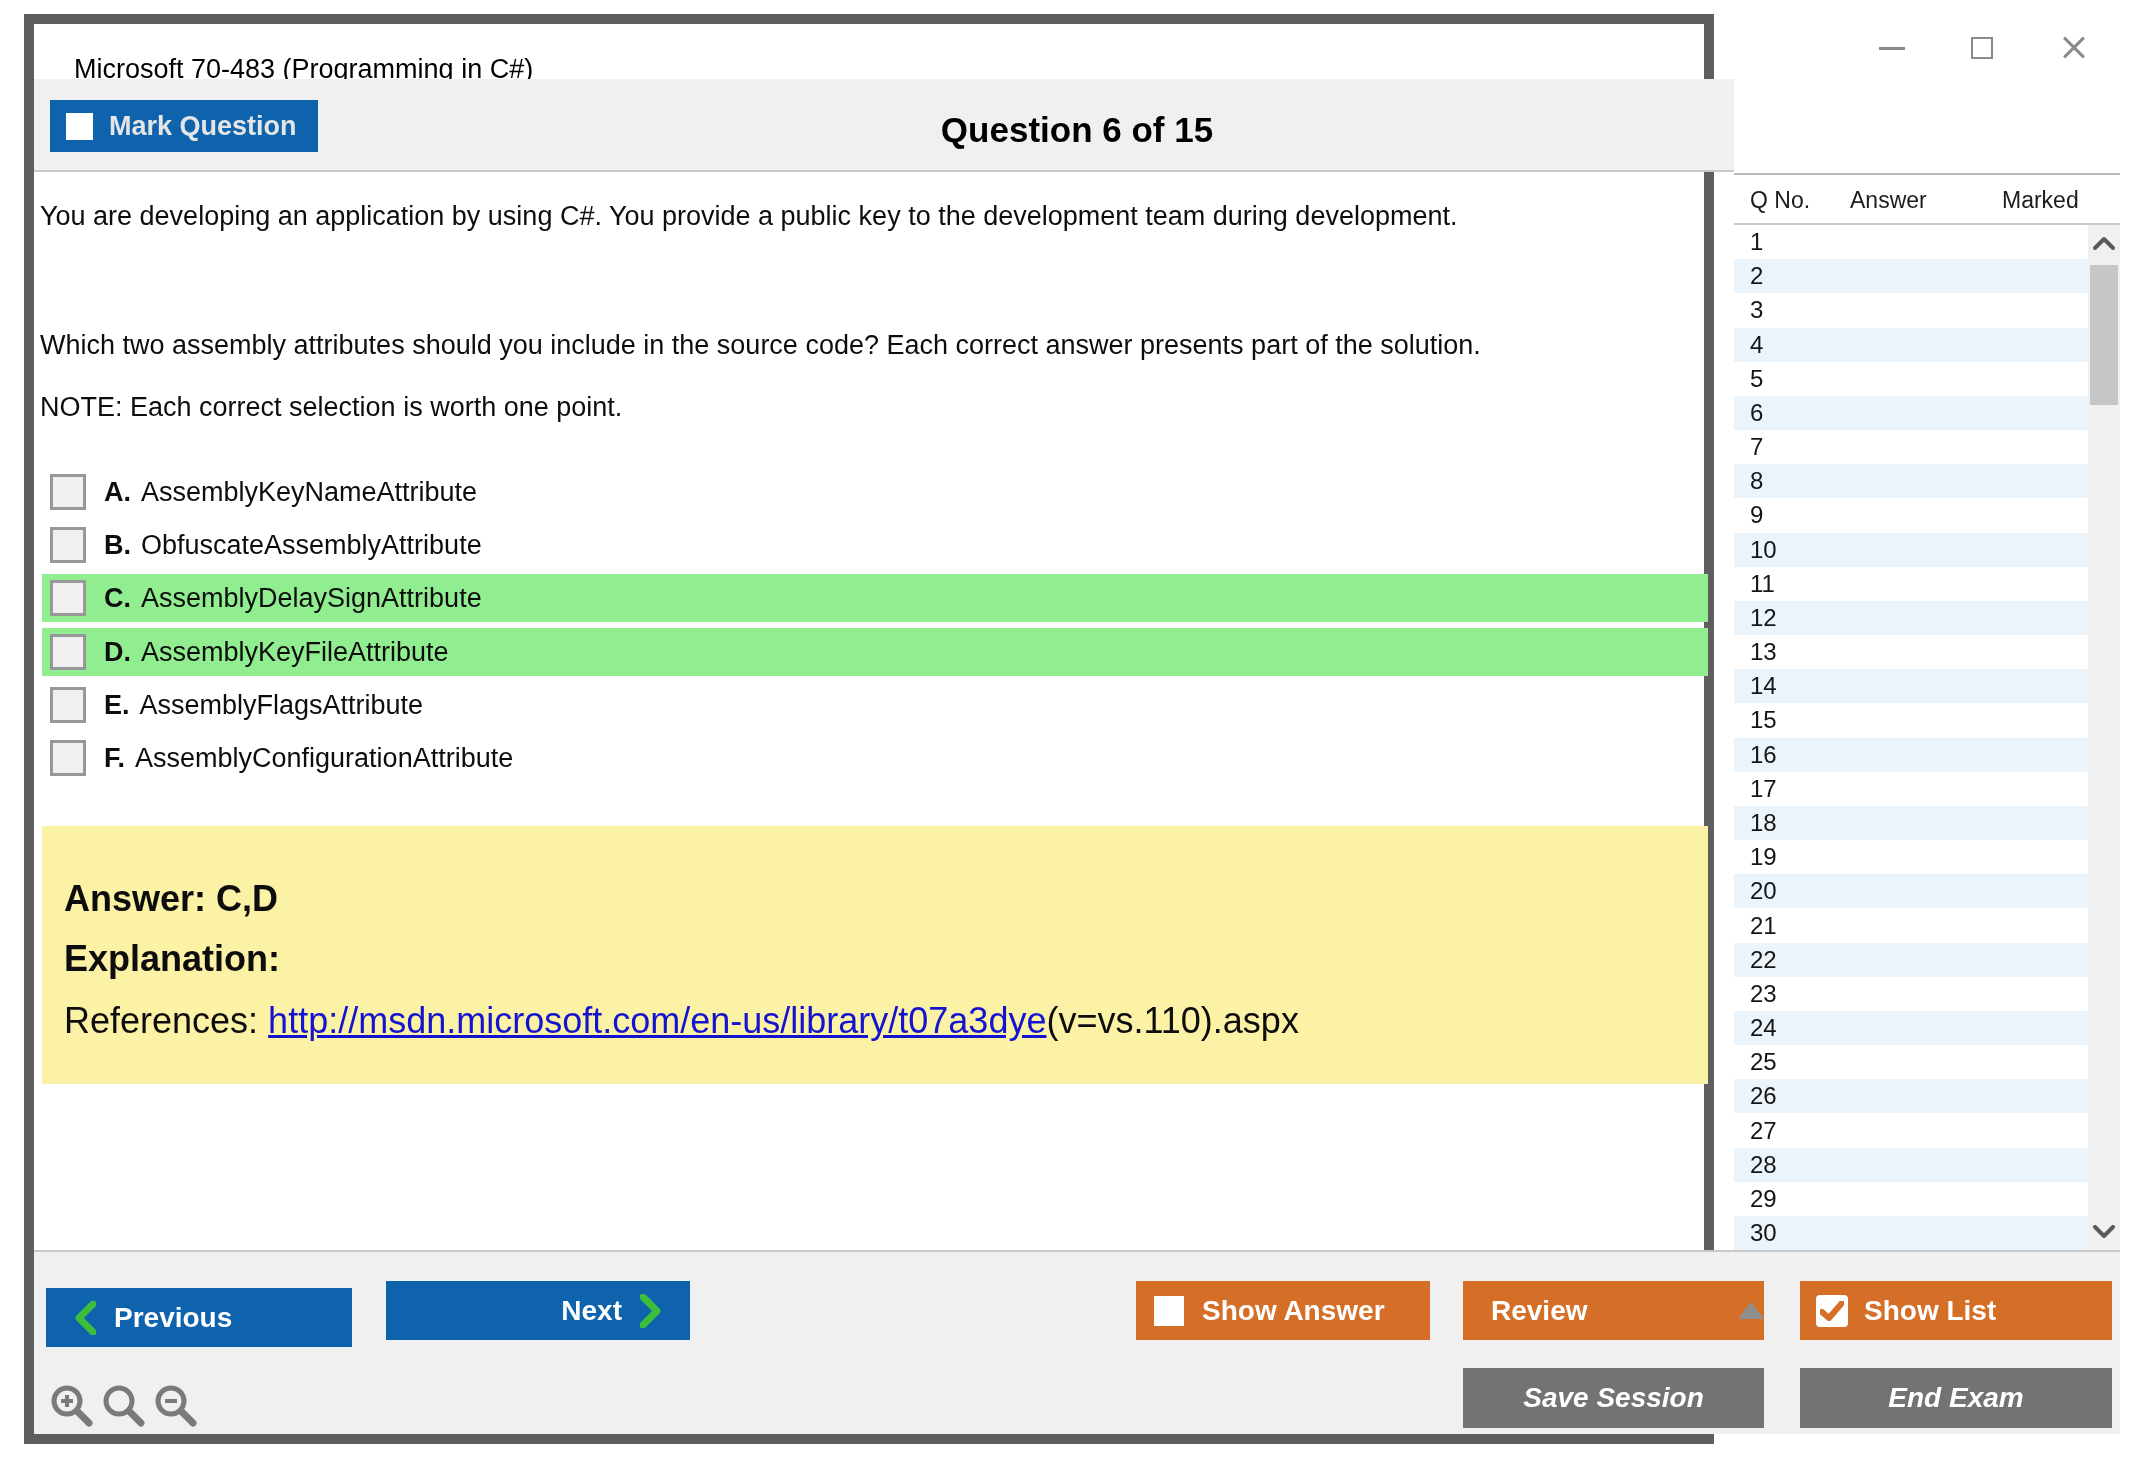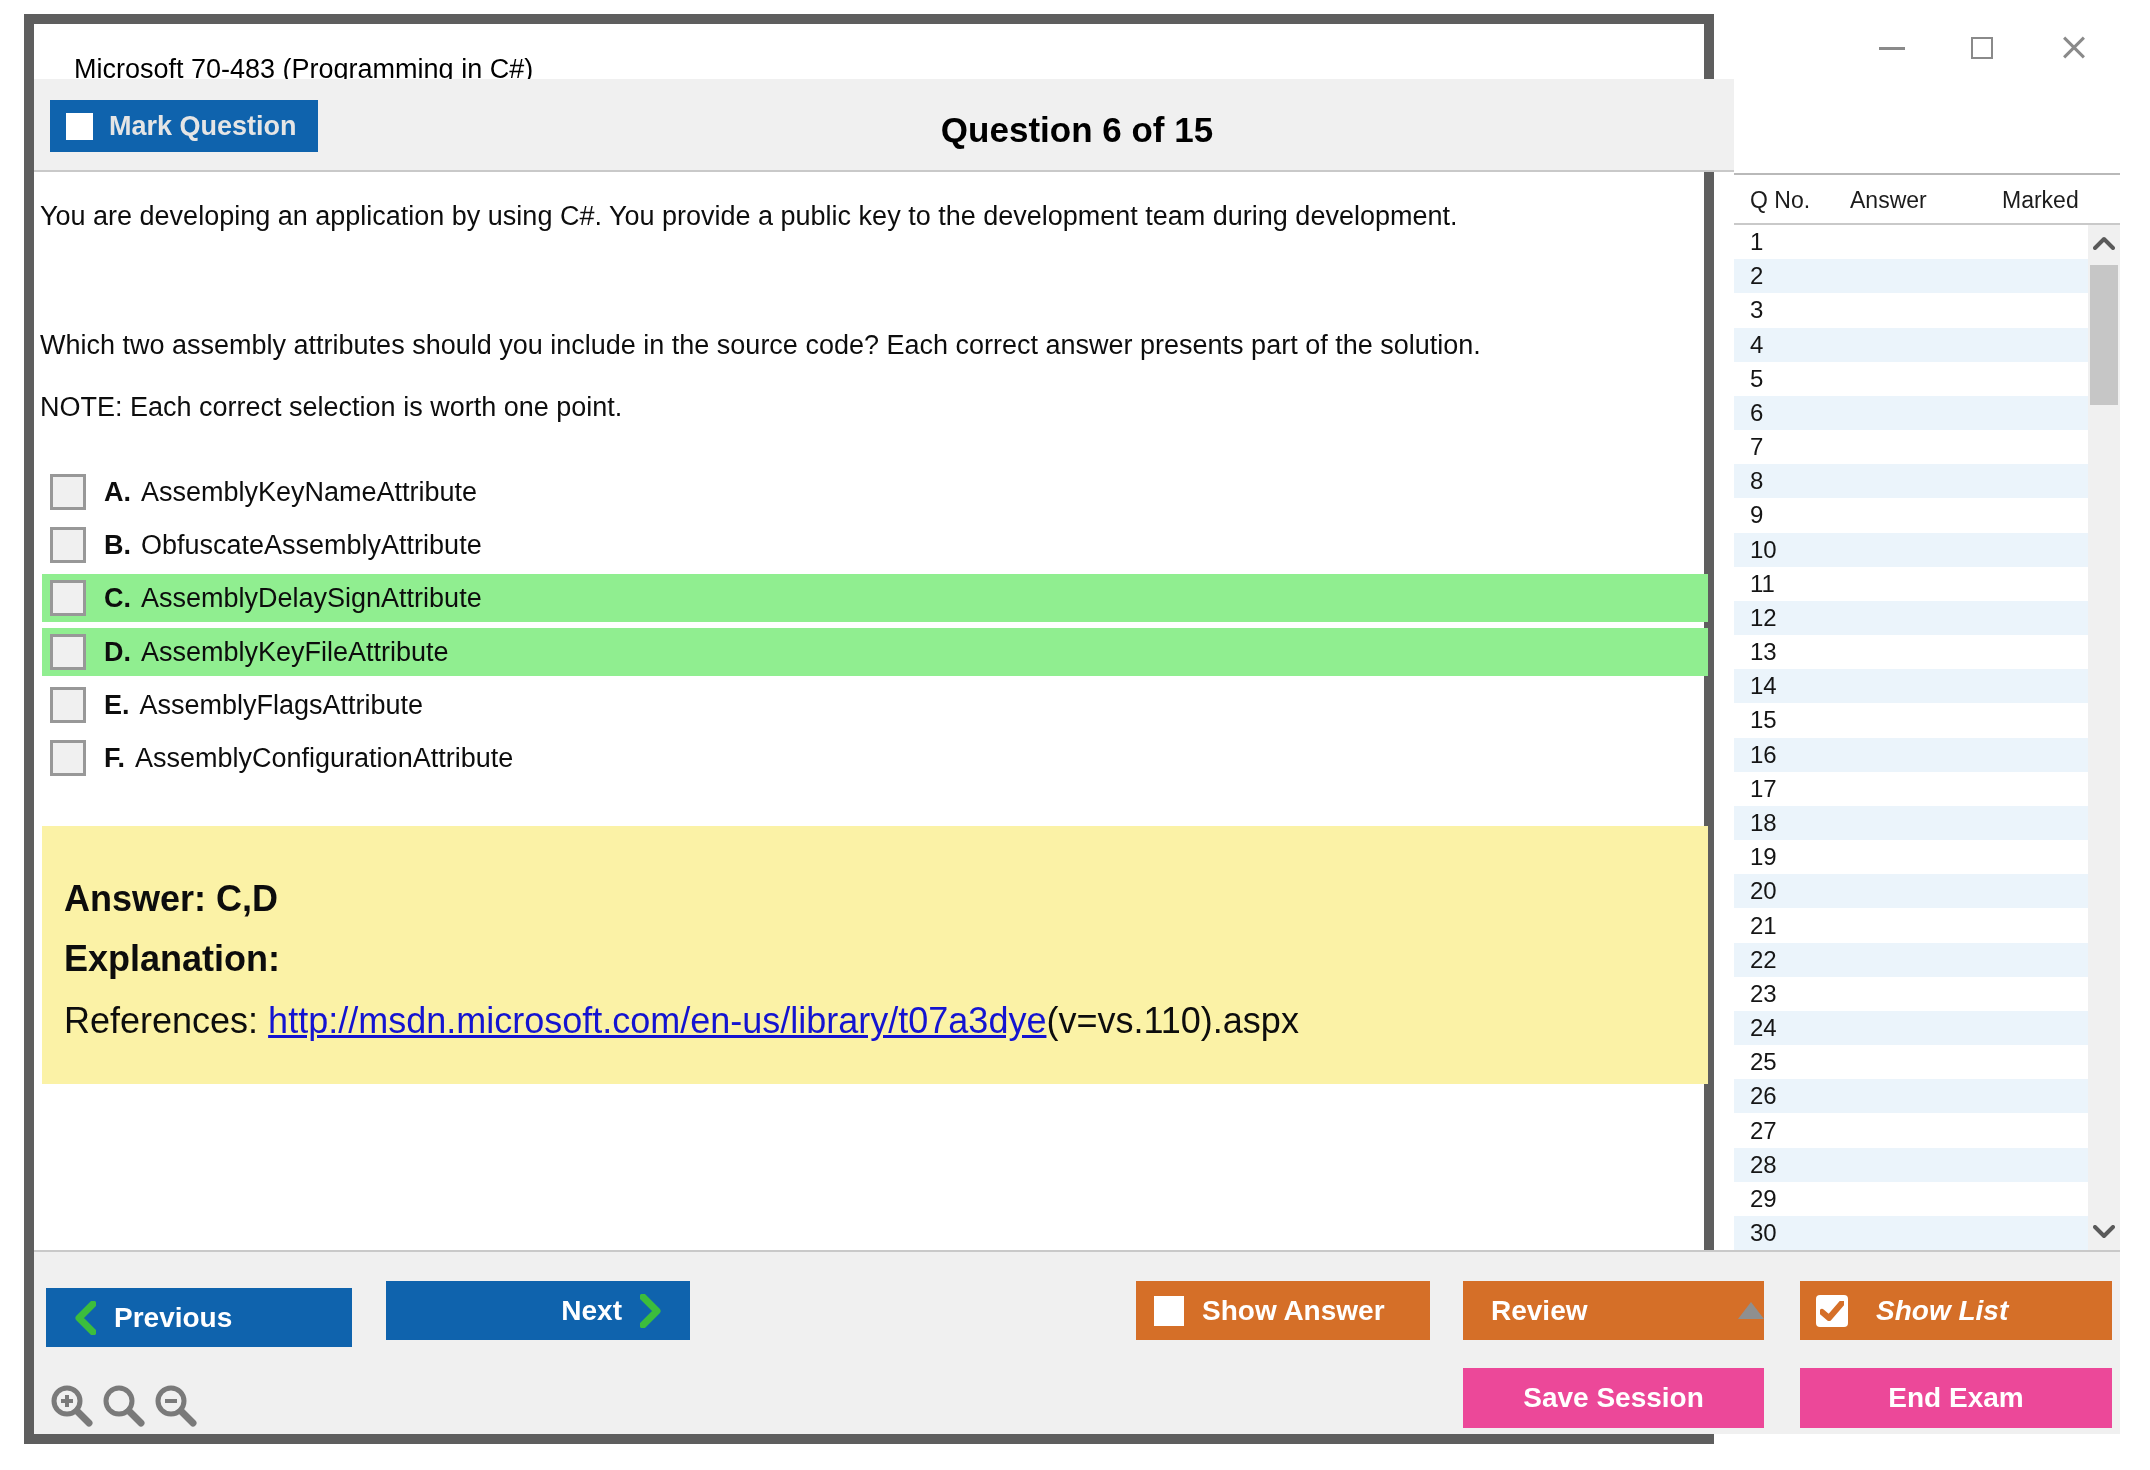--- a/index.html
+++ b/index.html
@@ -61,21 +61,21 @@
   .sbar-up { top:0; } .sbar-down { bottom:0; }
   .sbar-thumb { position:absolute; left:2px; top:40px; width:28px; height:140px; background:#c6c6c6; cursor:pointer; }
 
   .footer-divider { left:0; top:1226px; width:2086px; height:2px; background:#c9c9c9; }
   .footer { left:0; top:1228px; width:2086px; height:182px; background:#f0f0f0; }
 
   
   .fbtn { position:absolute; height:59px; display:flex; align-items:center; cursor:pointer; }
   .blue { background:#0f63ad;padding-left:32px; }
   .orange { background:#d56f28; }
-  .navy { background:#ec4899; justify-content:center; }
+  .navy { background:#737373; justify-content:center;font-style:italic; }
   .fbtn .lbl { color:#ffffff; font-size:28px; font-weight:bold; white-space:nowrap; }
 
   .btn-prev { left:12px;  top:29px; width:306px; padding-left:28px;margin-top:7px; }
   .btn-next { left:352px; top:29px; width:304px; justify-content:flex-end; padding-right:28px; }
   .btn-show-answer { left:1102px; top:29px; width:294px; padding-left:18px; }
   .btn-review { left:1429px; top:29px; width:301px; padding-left:28px; }
   .btn-show-list { left:1766px; top:29px; width:312px; padding-left:16px; }
   .btn-save { left:1429px; top:116px; width:301px; height:60px; }
   .btn-end  { left:1766px; top:116px; width:312px; height:60px; }
 
@@ -294,21 +294,21 @@
       <span class="lbl">Review</span>
       <span class="tri-up"></span>
     </div>
 
     <div class="fbtn orange btn-show-list">
       <span class="chk-checked">
         <svg width="24" height="20" viewBox="0 0 24 20">
           <polyline points="2,11 9,17 22,2" fill="none" stroke="#d56f28" stroke-width="6" stroke-linecap="round" stroke-linejoin="round"></polyline>
         </svg>
       </span>
-      <span class="lbl" style="margin-left:28px;font-style:italic;">Show List</span>
+      <span class="lbl" style="margin-left:16px;">Show List</span>
     </div>
 
     <div class="fbtn navy btn-save">
       <span class="lbl">Save Session</span>
     </div>
 
     <div class="fbtn navy btn-end">
       <span class="lbl">End Exam</span>
     </div>
   </div>

